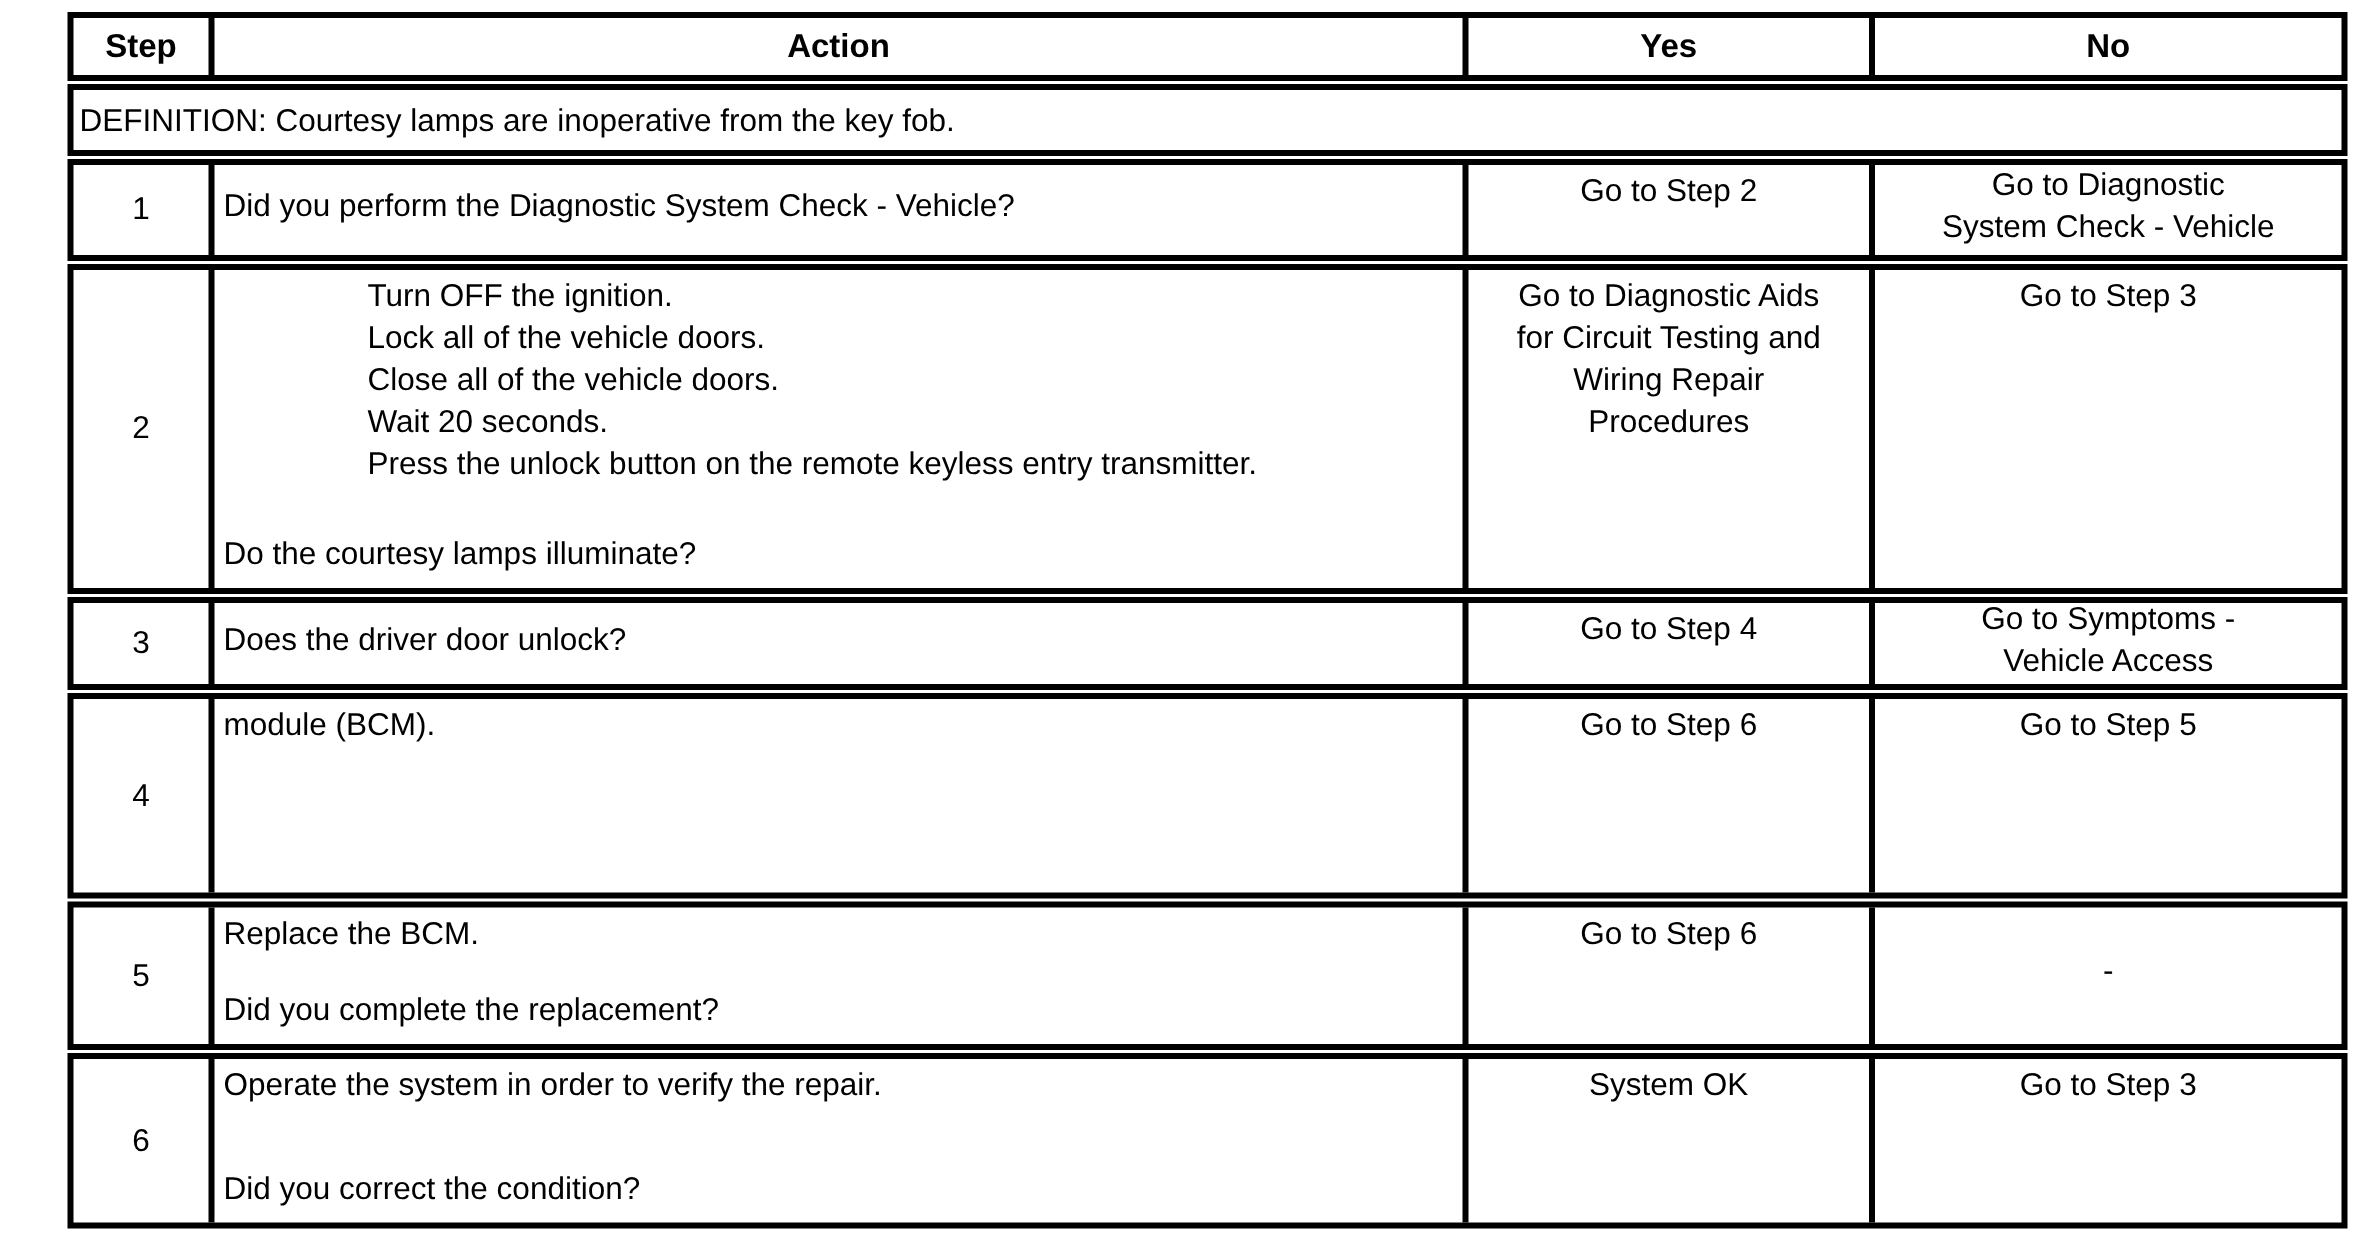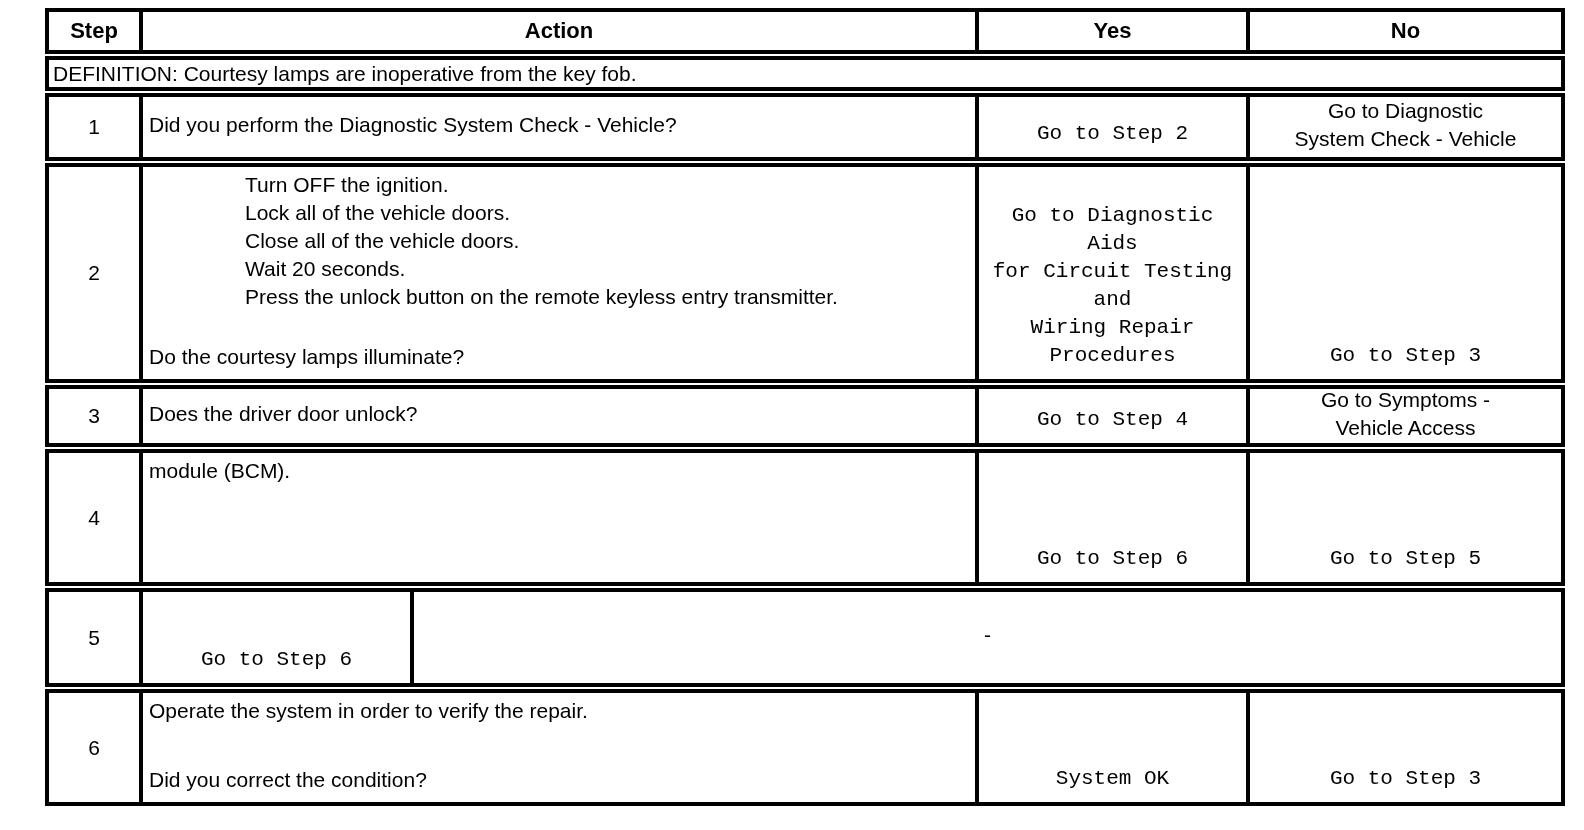--- a/index.html
+++ b/index.html
@@ -18,21 +18,21 @@
     display: flex;
     width: 100%;
     border: 4px solid #000;
     margin-bottom: 2px;
     font-size: 21px;
     line-height: 28px;
     background: #fff;
   }
   
   .r-header { height: 46px; }
-  .r-def    { height: 35px; }
+  .r-def    { height: 48px; }
   .r1 { height: 68px; }
   .r2 { height: 220px; }
   .r3 { height: 62px; }
   .r4 { height: 137px; }
   .r5 { height: 99px; }
   .r6 { height: 117px; }
 
   .cell { display: flex; flex-direction: column; height: 100%; }
 
   .step-c {
@@ -66,21 +66,21 @@
   .hc {
     justify-content: center;
     align-items: center;
     font-weight: bold;
     font-size: 22px;
     padding: 0;
   }
 
   
   .v-center  { justify-content: center; }
-  .v-bottom  { justify-content: flex-end; font-family: Liberation Mono, monospace; }
+  .v-bottom  { justify-content: flex-start; }
   .v-between { justify-content: space-between; }
 
   .indent { margin-left: 96px; }
 
   .def-cell {
     width: 100%;
     display: flex;
     align-items: center;
     padding: 0 4px;
     font-size: 21px;
@@ -164,20 +164,24 @@
     <div class="cell yes-c v-bottom">
       <div>Go to Step 6</div>
     </div>
     <div class="cell no-c v-bottom">
       <div>Go to Step 5</div>
     </div>
   </div>
 
   <div class="trow r5">
     <div class="cell step-c">5</div>
+    <div class="cell action-c v-between">
+      <div>Replace the BCM.</div>
+      <div>Did you complete the replacement?</div>
+    </div>
     <div class="cell yes-c v-bottom">
       <div>Go to Step 6</div>
     </div>
     <div class="cell no-c v-center">
       <div>-</div>
     </div>
   </div>
 
   <div class="trow r6">
     <div class="cell step-c">6</div>

